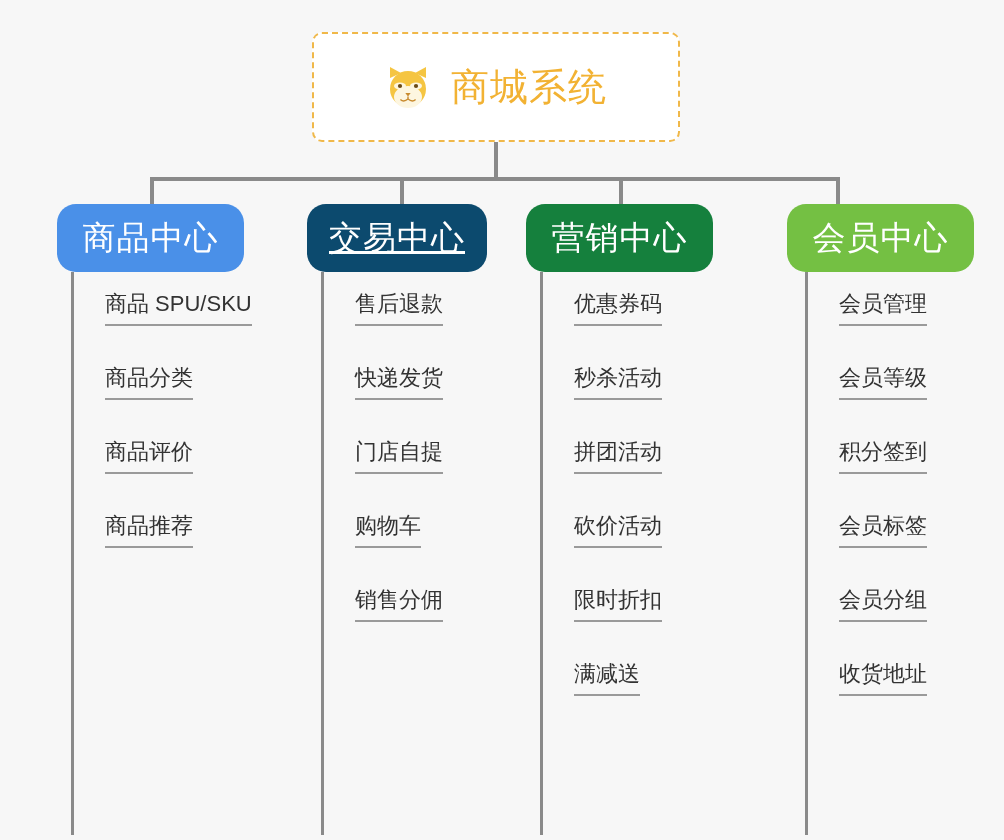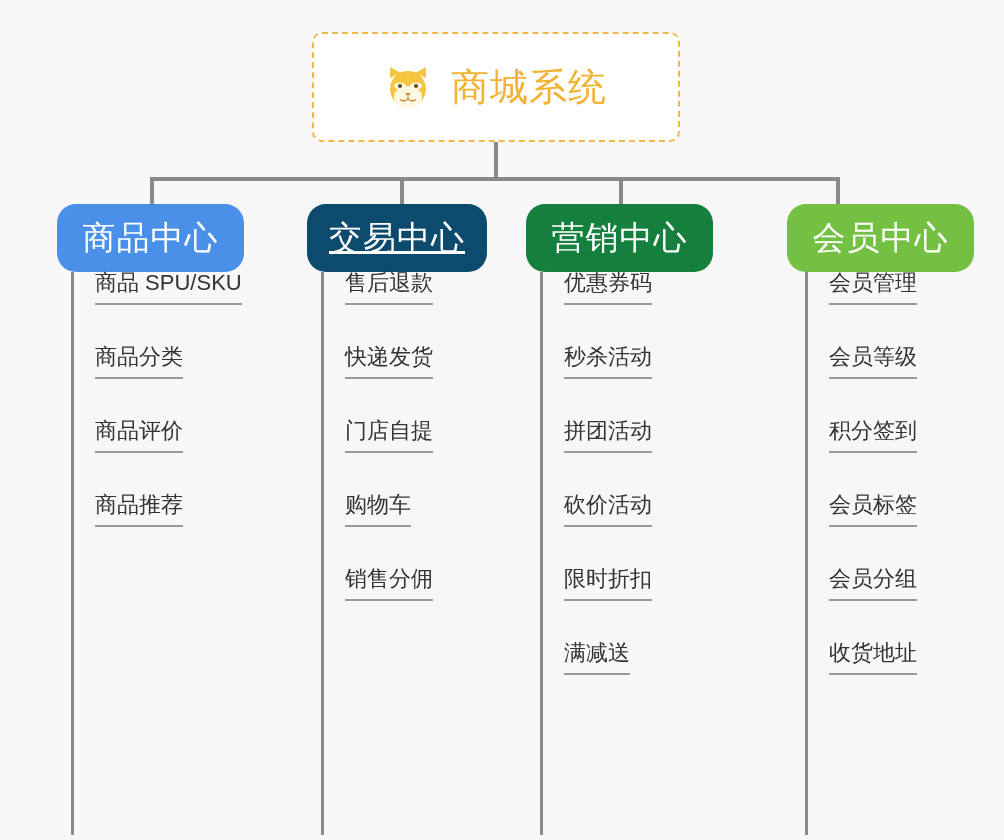--- a/index.html
+++ b/index.html
@@ -68,22 +68,22 @@
     position: absolute;
     left: 0;
     top: 0;
     width: 3px;
     background: #8a8a8a;
   }
   .leaf-item {
     position: relative;
     height: 74px;
     display: flex;
-    align-items: flex-start;
-    padding-left: 24px;
+    align-items: center;
+    padding-left: 34px;
   }
   .leaf-label {
     font-size: 22px;
     color: #333333;
     line-height: 1;
     padding-bottom: 9px;
     border-bottom: 2px solid #9a9a9a;
     white-space: nowrap;
     display: inline-block;
   }

